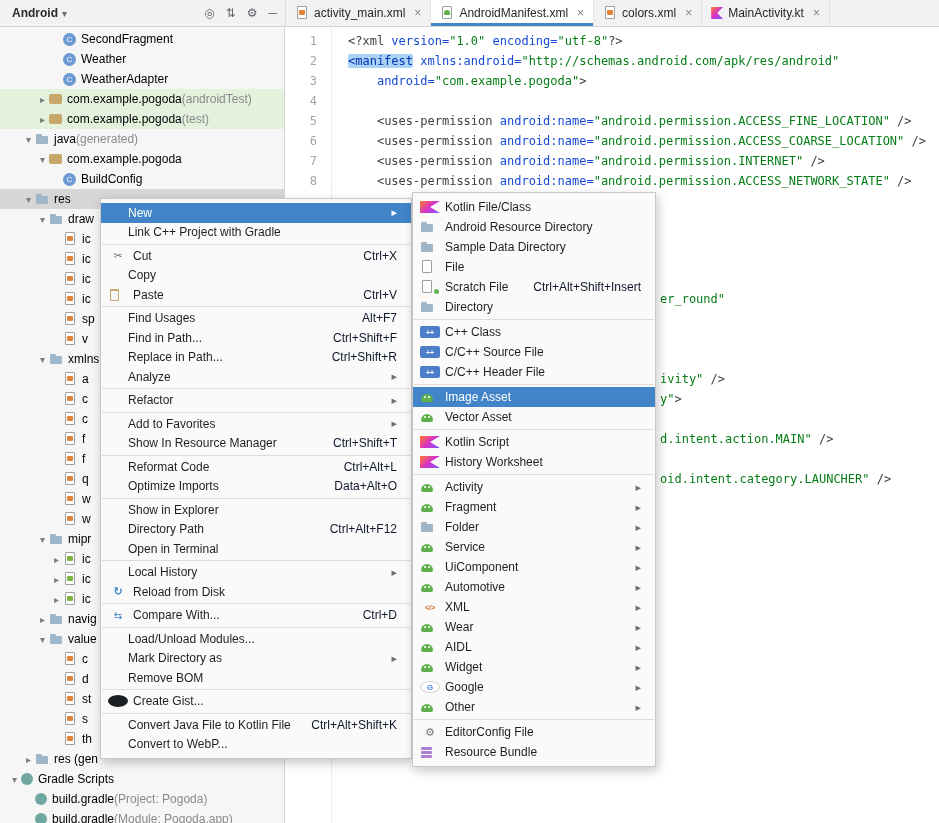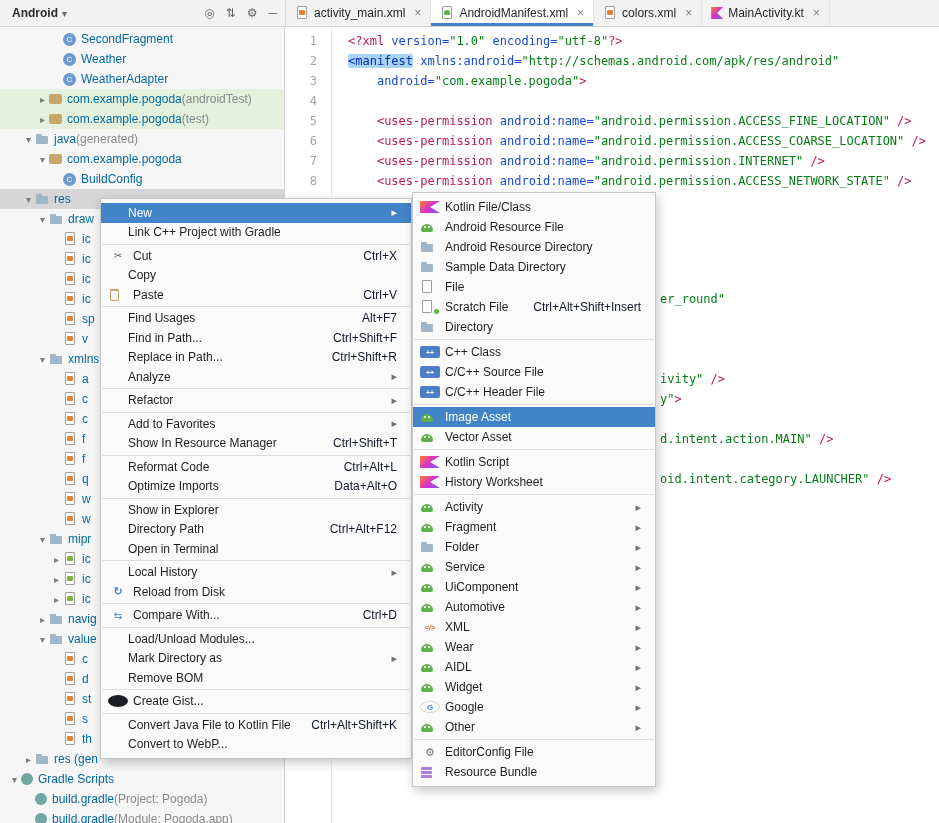--- a/index.html
+++ b/index.html
@@ -54,30 +54,30 @@
   .icon-paste::after{content:"";position:absolute;left:3px;top:3px;width:7px;height:9px;background:#f5f5f5}
   .icon-refresh::after{content:"↻";color:#3a84c8;font-weight:bold;font-size:11px}
   .icon-compare::after{content:"⇆";color:#3a84c8;font-size:10px}
 
   
   .tree{position:absolute;top:27px;left:0;width:285px;bottom:0;background:#f6f6f6;border-right:1px solid #d4d4d4;overflow:hidden;padding-top:2px;box-sizing:border-box}
   .tree-row{height:20px;display:flex;align-items:center;white-space:nowrap}
   .tree-row.row-test{background:#e3f1dd}
   .tree-row.row-selected{background:#d6d6d6}
   .tree-arrow{width:13px;flex:none;text-align:center;color:#7d7d7d;font-size:10px}
-  .tree-label{color:#0369a1}
+  .tree-label{color:#000000}
   .tree-suffix{color:#8a8a8a}
 
   
   .editor{position:absolute;top:27px;left:286px;right:0;bottom:0;background:#fff;font-family:"DejaVu Sans Mono","Liberation Mono",monospace;font-size:12px;line-height:20px}
   .gutter{position:absolute;left:0;top:0;bottom:0;width:46px;border-right:1px solid #ebebeb;padding-top:4px;box-sizing:border-box;text-align:right;color:#a1a5a9}
   .gutter-num{height:20px;padding-right:14px}
   .code-area{position:absolute;left:62px;top:0;right:0;padding-top:4px}
   .code-line{height:20px;white-space:pre}
-  .tok-tag{color:#be185d}
+  .tok-tag{color:#404040}
   .tok-attr{color:#174ad4}
   .tok-str{color:#067d17}
   .tok-plain{color:#1f1f1f}
   .tok-taghl{color:#0033b3;background:#a9d2f4;border-radius:2px}
   .code-fragment{position:absolute;font-family:"DejaVu Sans Mono","Liberation Mono",monospace;font-size:12px;line-height:20px;white-space:pre;z-index:5}
 
   
   .menu{position:absolute;background:#fafafa;border:1px solid #c8c8c8;box-shadow:2px 4px 10px rgba(0,0,0,.22);padding:4px 0;box-sizing:border-box;z-index:20}
   .menu-item{display:flex;align-items:center;padding:0 14px 0 7px;color:#1f1f1f}
   .context .menu-item{height:19.5px}
@@ -495,24 +495,20 @@
         <span class="mi-icon"></span>
         <span class="mi-label">Convert to WebP...</span>
       </div>
     </div>
   <div class="menu submenu" style="left: 412px; top: 192px; width: 244px;">
       <div class="menu-item">
         <span class="mi-icon icon icon-kotlin"></span>
         <span class="mi-label">Kotlin File/Class</span>
       </div>
       <div class="menu-item">
-        <span class="mi-icon icon icon-android"></span>
-        <span class="mi-label">Android Resource File</span>
-      </div>
-      <div class="menu-item">
         <span class="mi-icon icon icon-folder"></span>
         <span class="mi-label">Android Resource Directory</span>
       </div>
       <div class="menu-item">
         <span class="mi-icon icon icon-folder"></span>
         <span class="mi-label">Sample Data Directory</span>
       </div>
       <div class="menu-item">
         <span class="mi-icon icon icon-file"></span>
         <span class="mi-label">File</span>

